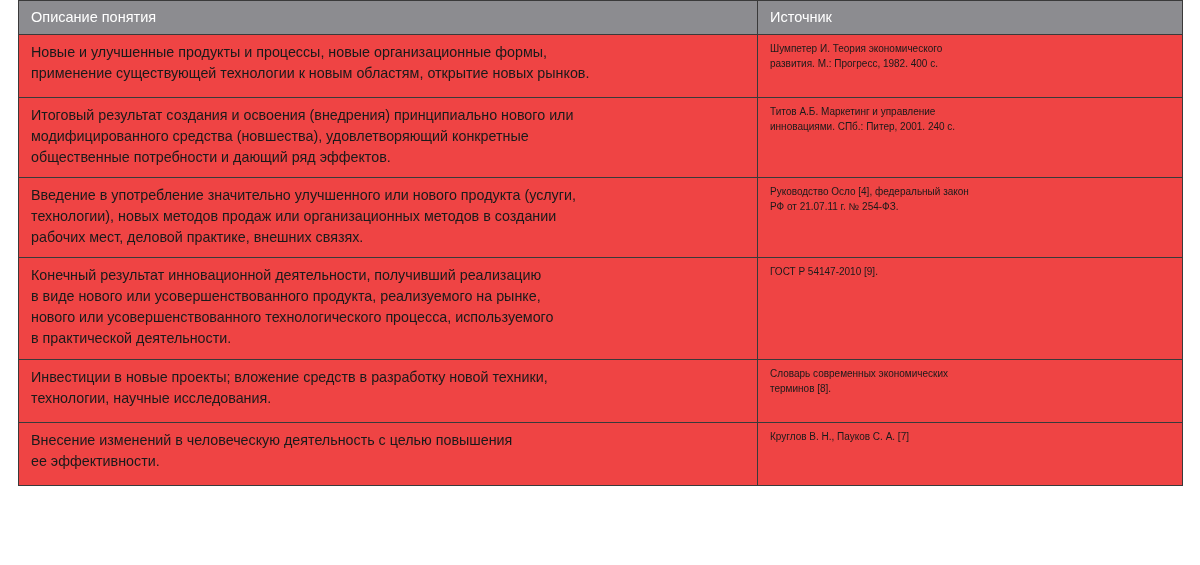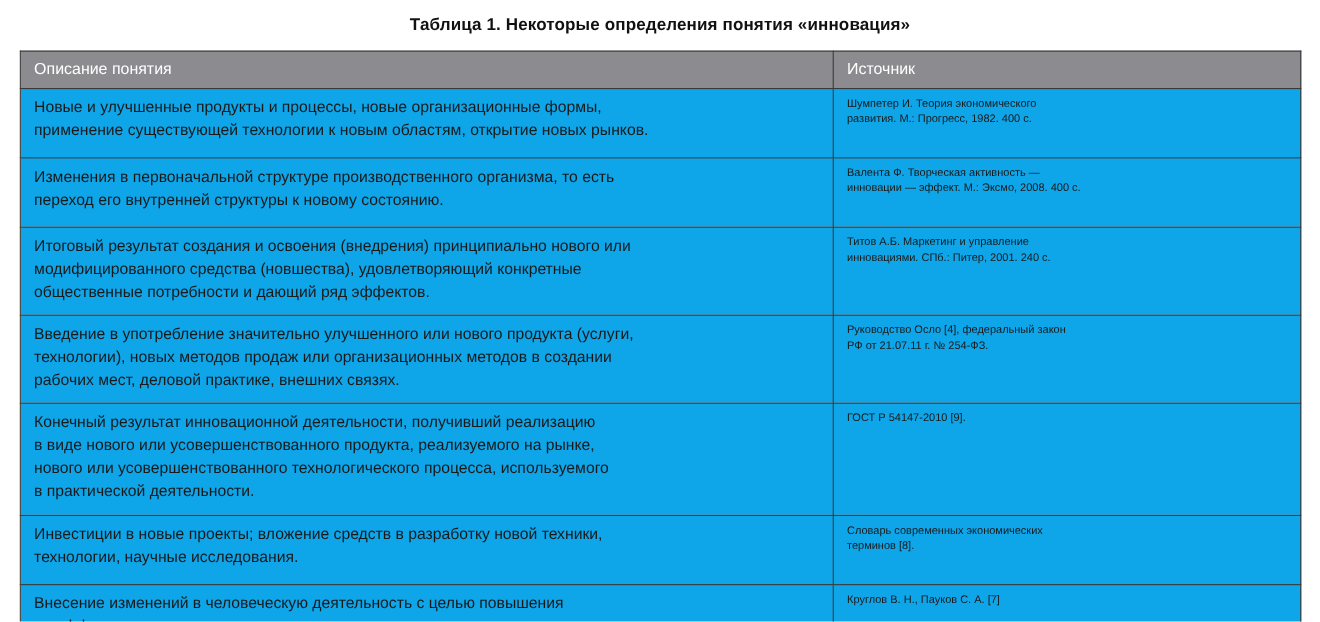--- a/index.html
+++ b/index.html
@@ -55,66 +55,59 @@
     line-height: 1.25;
     margin-left: 40px;
   }
   table.def-table td {
     border: 1px solid #3a3a3a;
     padding: 7px 10px 8px 12px;
     font-size: 14.3px;
     line-height: 1.47;
     vertical-align: top;
     color: #1a1a1a;
-    background: #0ea5e9;
+    background: #ef4444;
     white-space: pre-line;
   }
   table.def-table td.src {
     font-size: 10px;
   }
   
   tr.r1 td { height: 47px; }
   tr.r2 td { height: 47px; }
   tr.r3 td { height: 64px; }
   tr.r4 td { height: 64px; margin-left: 16px; }
   tr.r5 td { height: 86px; }
   tr.r6 td { height: 47px; }
   tr.r7 td { height: 47px; }
 </style>
 </head>
 <body>
 
 <div class="page">
 
-  <div class="table-caption">Таблица 1. Некоторые определения понятия «инновация»</div>
 
   <div class="table-wrap">
     <table class="def-table">
       <colgroup>
         <col class="c1">
         <col class="c2">
       </colgroup>
       <thead>
         <tr>
           <th>Описание понятия</th>
           <th>Источник</th>
         </tr>
       </thead>
       <tbody>
         <tr class="r1">
           <td class="desc">Новые и улучшенные продукты и процессы, новые организационные формы,
 применение существующей технологии к новым областям, открытие новых рынков.</td>
           <td class="src">Шумпетер И. Теория экономического
 развития.  М.: Прогресс, 1982. 400 с.</td>
-        </tr>
-        <tr class="r2">
-          <td class="desc">Изменения в первоначальной структуре производственного организма, то есть
-переход его внутренней структуры к новому состоянию.</td>
-          <td class="src">Валента Ф. Творческая активность —
-инновации — эффект. М.: Эксмо, 2008. 400 с.</td>
         </tr>
         <tr class="r3">
           <td class="desc">Итоговый результат создания и освоения (внедрения) принципиально нового или
 модифицированного средства (новшества), удовлетворяющий конкретные
 общественные потребности и дающий ряд эффектов.</td>
           <td class="src">Титов А.Б. Маркетинг и управление
 инновациями. СПб.: Питер, 2001. 240 с.</td>
         </tr>
         <tr class="r4">
           <td class="desc">Введение в употребление значительно улучшенного или нового продукта (услуги,

